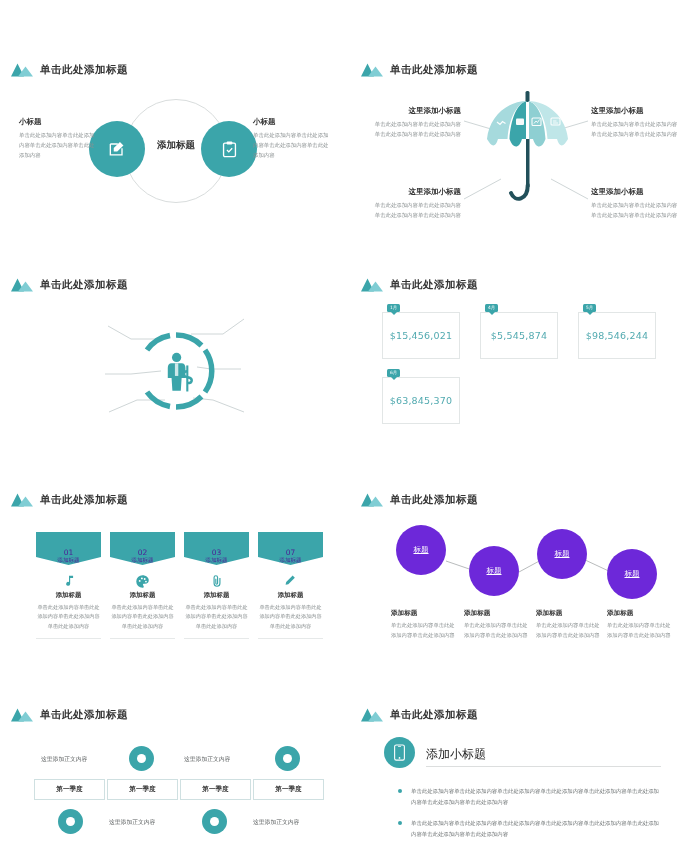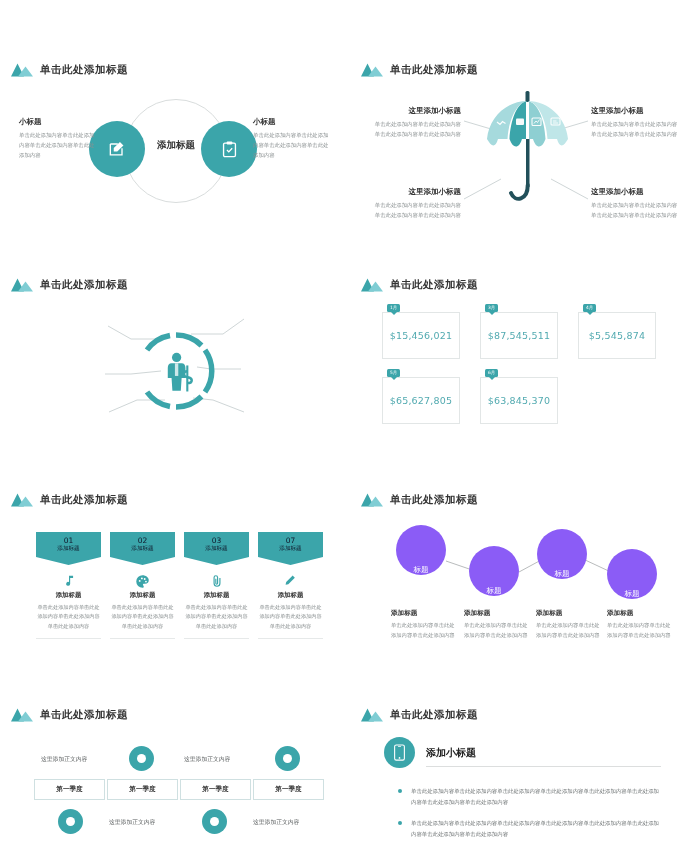--- a/index.html
+++ b/index.html
@@ -80,53 +80,53 @@
   .card-badge:after {
     content: ""; position: absolute; left: 4px; bottom: -3px;
     border-left: 3px solid transparent; border-right: 3px solid transparent;
     border-top: 3px solid #3ba5aa;
   }
 
   
   .ban-row { position: absolute; left: 35px; top: 53px; display: flex; gap: 9px; }
   .ban-col { width: 65px; }
   .banner {
-    width: 65px; height: 33px; background: #3ba5aa; color: #0f172a;
+    width: 65px; height: 33px; background: #3ba5aa; color: #4c1d95;
     clip-path: polygon(0 0, 100% 0, 100% 76%, 50% 100%, 0 76%);
     display: flex; flex-direction: column; align-items: center;
-    justify-content: flex-start; padding-top: 4px;
+    justify-content: flex-start; padding-top: 16px;
   }
   .ban-num { font-size: 7.5px; line-height: 1.25; }
   .ban-sub { font-size: 5.6px; line-height: 1.3; }
   .ban-ico { height: 20px; display: flex; align-items: center; justify-content: center;
              margin-top: 6px; font-size: 12px; color: #3ba5aa; }
   .ban-h { font-size: 6.4px; font-weight: bold; color: #333; text-align: center; margin-bottom: 3px; }
   .ban-b { font-size: 5.2px; color: #8b9192; line-height: 1.8; text-align: center; word-break: break-all; }
   .ban-rule { border-top: 1px solid #e6e9e9; margin-top: 7px; }
-  .ch-c { position: absolute; border-radius: 50%; background: #8b5cf6; color: #fff;
-          display: flex; align-items: flex-end; justify-content: center; font-size: 7.5px; }
+  .ch-c { position: absolute; border-radius: 50%; background: #6d28d9; color: #fff;
+          display: flex; align-items: center; justify-content: center; font-size: 7.5px; text-decoration: underline; }
   .ch-txt { position: absolute; width: 68px; }
   .ch-h { font-size: 6.6px; font-weight: bold; color: #333; margin-bottom: 3px; }
   .ch-b { font-size: 5.3px; color: #8b9192; line-height: 1.85; word-break: break-all; }
 
   
   .q-row { position: absolute; left: 33px; top: 85px; display: flex; }
   .q-box { width: 71px; height: 21px; border: 1px solid #cfe0e1; background: #fff;
            display: flex; align-items: center; justify-content: center;
            font-size: 6.6px; font-weight: bold; color: #333; margin-right: 2px; text-align: center; }
   .donut { position: absolute; width: 25px; height: 25px; border-radius: 50%;
            background: #3ba5aa; display: flex; align-items: center; justify-content: center; }
   .donut:after { content:""; width: 9px; height: 9px; border-radius: 50%; background:#fff; }
   .q-note { position: absolute; font-size: 5.8px; color: #55595a; white-space: nowrap; }
 
   
   .b8-circ { position: absolute; left: 33px; top: 43px; width: 31px; height: 31px;
              border-radius: 50%; background: #3ba5aa;
              display: flex; align-items: center; justify-content: center; }
-  .b8-h { position: absolute; left: 75px; top: 52px; font-size: 10px; font-weight: bold; color: #222; }
+  .b8-h { position: absolute; left: 75px; top: 52px; font-size: 12px; font-weight: normal; color: #222; }
   .b8-rule { position: absolute; left: 75px; top: 72px; width: 235px; border-top: 1px solid #dcdede; }
   .b8-list { position: absolute; left: 47px; top: 92px; width: 265px; }
   .b8-item { display: flex; gap: 9px; margin-bottom: 11px; }
   .b8-dot { width: 4px; height: 4px; border-radius: 50%; background: #3ba5aa; margin-top: 3px; flex: none; }
   .b8-b { font-size: 5.4px; color: #6f7475; line-height: 1.95; word-break: break-all; }
 </style>
 </head>
 <body>
 
 <div class="sheet">
@@ -271,30 +271,26 @@
         <polygon points="29,9 44,29 14,29" fill="#7fcdd4"></polygon>
       </svg>
       <span class="s-title">单击此处添加标题</span>
     </div>
     <div class="cards">
       <div class="card">
         <span class="card-badge">1月</span>
         <span class="card-val">$15,456,021</span>
       </div>
       <div class="card">
-        <span class="card-badge">3月</span>
-        <span class="card-val">$87,545,511</span>
-      </div>
-      <div class="card">
         <span class="card-badge">4月</span>
         <span class="card-val">$5,545,874</span>
       </div>
       <div class="card">
         <span class="card-badge">5月</span>
-        <span class="card-val">$65,627,805</span>
+        <span class="card-val">$98,546,244</span>
       </div>
       <div class="card">
         <span class="card-badge">6月</span>
         <span class="card-val">$63,845,370</span>
       </div>
     </div>
   </div>
 
   <div class="slide">
     <div class="s-head">

